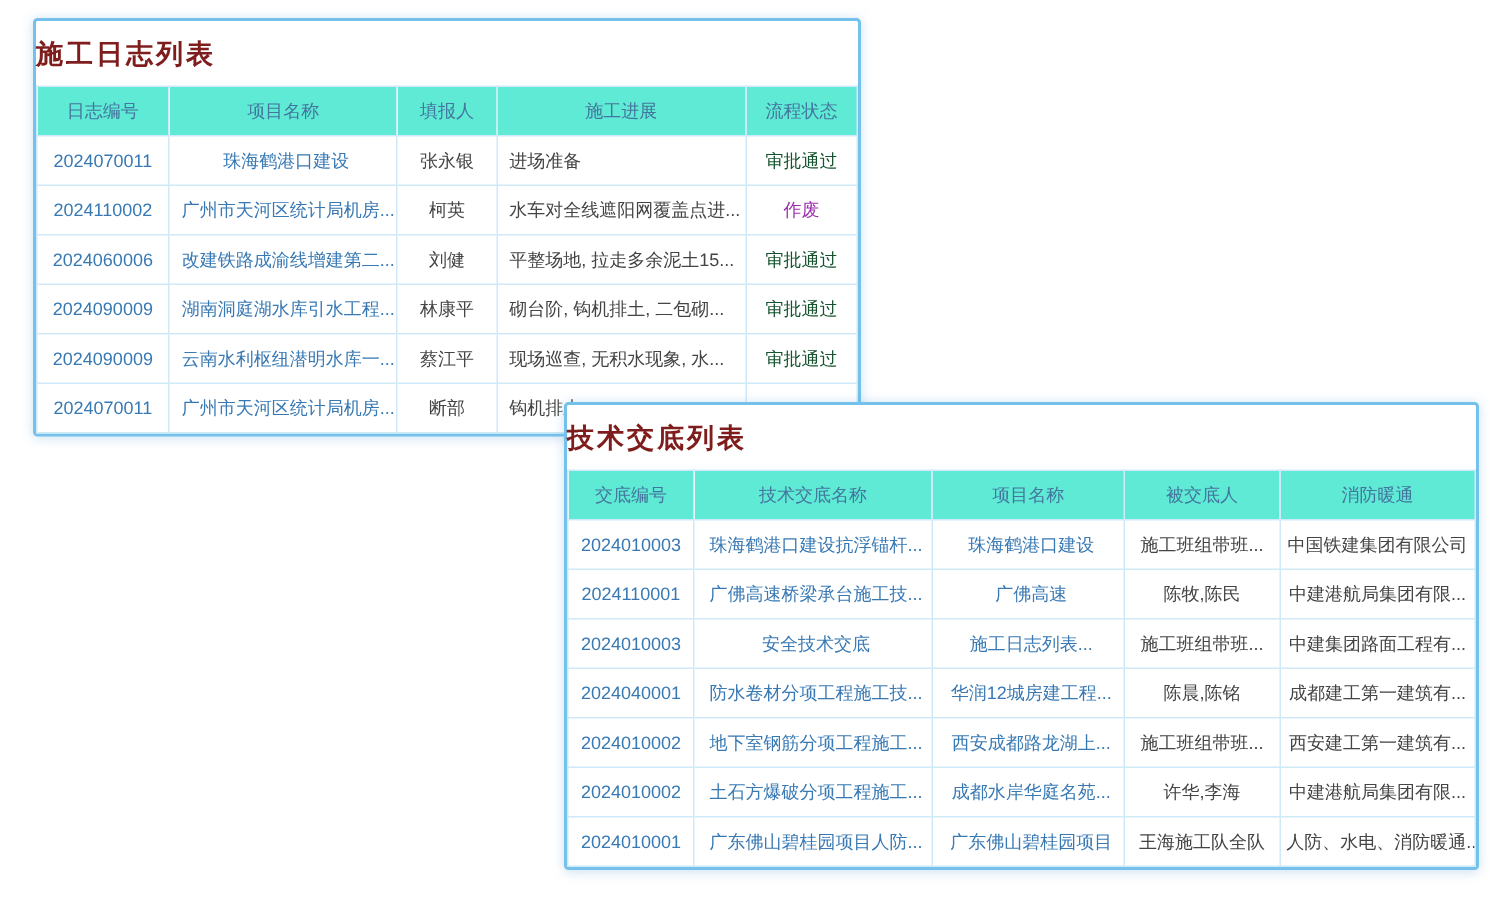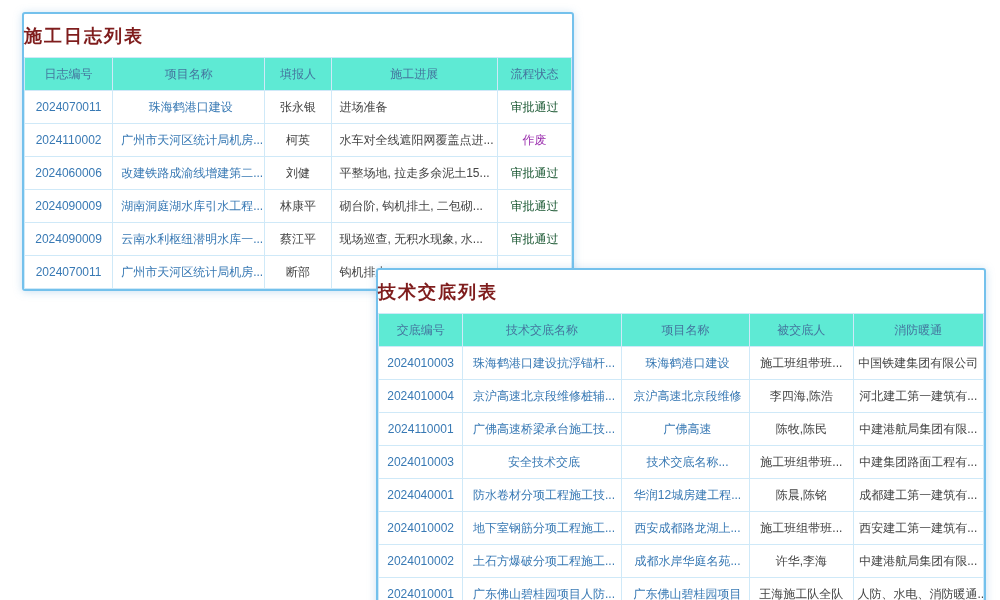--- a/index.html
+++ b/index.html
@@ -128,37 +128,30 @@
     </thead>
     <tbody>
       <tr>
         <td class="center blue">2024010003</td>
         <td class="left blue">珠海鹤港口建设抗浮锚杆...</td>
         <td class="left blue">珠海鹤港口建设</td>
         <td class="center">施工班组带班...</td>
         <td class="center">中国铁建集团有限公司</td>
       </tr>
       <tr>
-        <td class="center blue">2024010004</td>
-        <td class="left blue">京沪高速北京段维修桩辅...</td>
-        <td class="left blue">京沪高速北京段维修</td>
-        <td class="center">李四海,陈浩</td>
-        <td class="center">河北建工第一建筑有...</td>
-      </tr>
-      <tr>
         <td class="center blue">2024110001</td>
         <td class="left blue">广佛高速桥梁承台施工技...</td>
         <td class="left blue">广佛高速</td>
         <td class="center">陈牧,陈民</td>
         <td class="center">中建港航局集团有限...</td>
       </tr>
       <tr>
         <td class="center blue">2024010003</td>
         <td class="left blue">安全技术交底</td>
-        <td class="left blue">技术交底名称...</td>
+        <td class="left blue">施工日志列表...</td>
         <td class="center">施工班组带班...</td>
         <td class="center">中建集团路面工程有...</td>
       </tr>
       <tr>
         <td class="center blue">2024040001</td>
         <td class="left blue">防水卷材分项工程施工技...</td>
         <td class="left blue">华润12城房建工程...</td>
         <td class="center">陈晨,陈铭</td>
         <td class="center">成都建工第一建筑有...</td>
       </tr>

